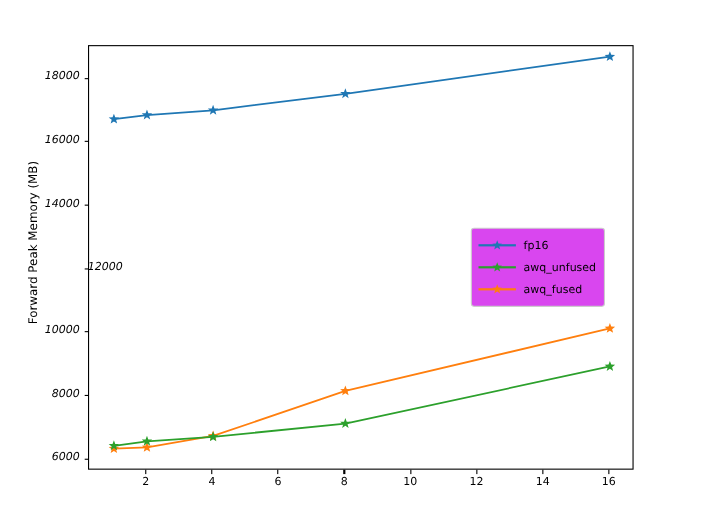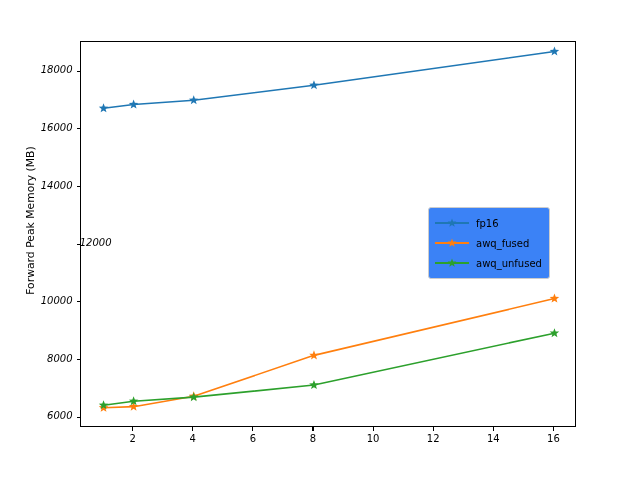--- a/index.html
+++ b/index.html
@@ -53,21 +53,21 @@
     left:-170px;top:214px;
     width:400px;text-align:center;
     transform:rotate(-90deg);
     transform-origin:center center;
     font-size:10.8px;color:#000;
   }
 
   
   #legend{
     position:absolute;left:428px;top:207px;
-    background:#3b82f6;
+    background:#d946ef;
     border:0.8px solid #cccccc;
     border-radius:3px;
     padding:5px 7px 5px 6px;
     box-sizing:border-box;
   }
   .legend-row{
     display:flex;align-items:center;height:20px;
   }
   .legend-sample{
     position:relative;width:34px;height:12px;margin-right:7px;flex:none;
@@ -154,31 +154,31 @@
         <div class="legend-sample">
           <div class="legend-line" style="background: rgb(31, 119, 180);"></div>
           <svg width="14" height="14" viewBox="0 0 14 14" style="position: absolute; left: 10px; top: -1px;">
             <path d="M7.00,2.40L8.12,5.46L11.37,5.58L8.81,7.59L9.70,10.72L7.00,8.90L4.30,10.72L5.19,7.59L2.63,5.58L5.88,5.46Z" fill="#1f77b4"></path>
           </svg>
         </div>
         <span class="legend-text">fp16</span>
       </div>
       <div class="legend-row">
         <div class="legend-sample">
+          <div class="legend-line" style="background: rgb(44, 160, 44);"></div>
+          <svg width="14" height="14" viewBox="0 0 14 14" style="position: absolute; left: 10px; top: -1px;">
+            <path d="M7.00,2.40L8.12,5.46L11.37,5.58L8.81,7.59L9.70,10.72L7.00,8.90L4.30,10.72L5.19,7.59L2.63,5.58L5.88,5.46Z" fill="#2ca02c"></path>
+          </svg>
+        </div>
+        <span class="legend-text">awq_unfused</span>
+      </div>
+      <div class="legend-row">
+        <div class="legend-sample">
           <div class="legend-line" style="background: rgb(255, 127, 14);"></div>
           <svg width="14" height="14" viewBox="0 0 14 14" style="position: absolute; left: 10px; top: -1px;">
             <path d="M7.00,2.40L8.12,5.46L11.37,5.58L8.81,7.59L9.70,10.72L7.00,8.90L4.30,10.72L5.19,7.59L2.63,5.58L5.88,5.46Z" fill="#ff7f0e"></path>
           </svg>
         </div>
         <span class="legend-text">awq_fused</span>
       </div>
-      <div class="legend-row">
-        <div class="legend-sample">
-          <div class="legend-line" style="background: rgb(44, 160, 44);"></div>
-          <svg width="14" height="14" viewBox="0 0 14 14" style="position: absolute; left: 10px; top: -1px;">
-            <path d="M7.00,2.40L8.12,5.46L11.37,5.58L8.81,7.59L9.70,10.72L7.00,8.90L4.30,10.72L5.19,7.59L2.63,5.58L5.88,5.46Z" fill="#2ca02c"></path>
-          </svg>
-        </div>
-        <span class="legend-text">awq_unfused</span>
-      </div>
     </div>
 
 </div>
 
 </body></html>

